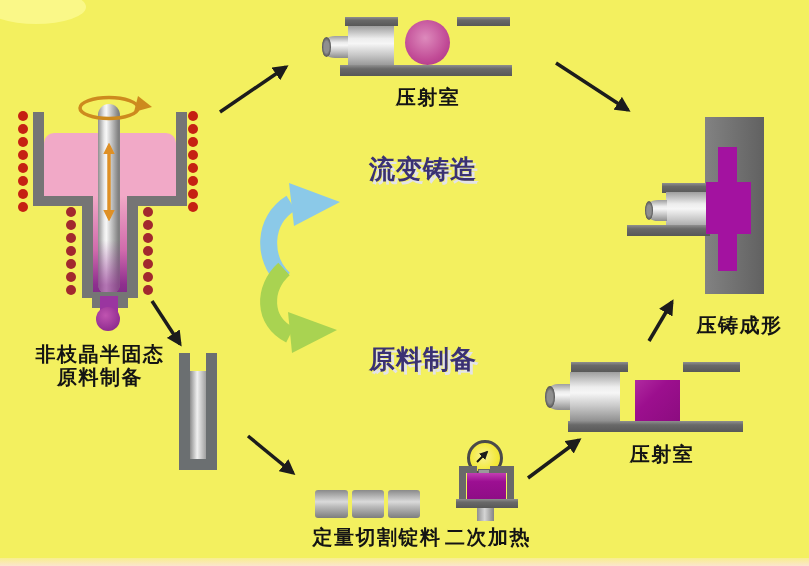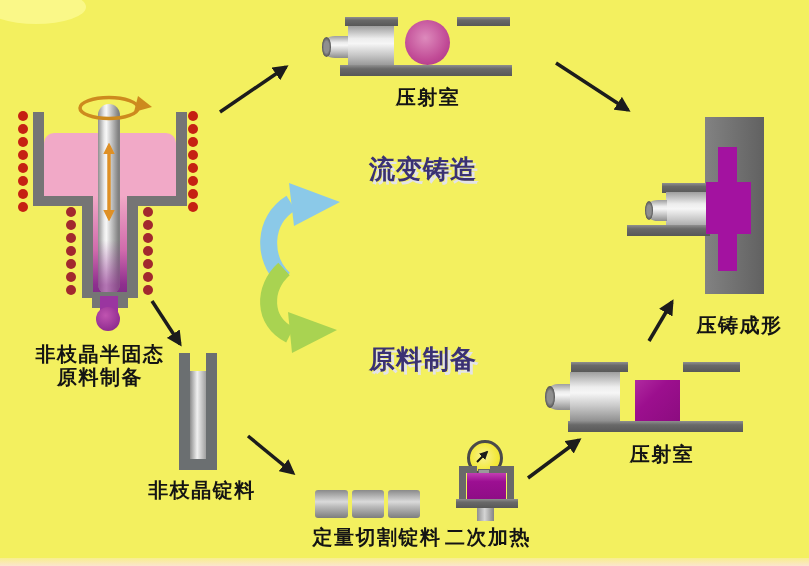--- a/index.html
+++ b/index.html
@@ -189,21 +189,20 @@
 
   <div class="label" style="left:18px;top:343px;width:164px;line-height:23px;">
     <div>非枝晶半固态</div>
     <div>原料制备</div>
   </div>
 
   <div class="label" style="left:380px;top:84px;width:96px;">压射室</div>
 
   <div class="label" style="left:689px;top:312px;width:101px;">压铸成形</div>
 
-  <div class="label" style="left:132px;top:477px;width:140px;">非枝晶锭料</div>
 
   <div class="label" style="left:302px;top:524px;width:150px;">定量切割锭料</div>
 
   <div class="label" style="left:428px;top:524px;width:120px;">二次加热</div>
 
   <div class="label" style="left:614px;top:441px;width:96px;">压射室</div>
 
 
 </div>
 

